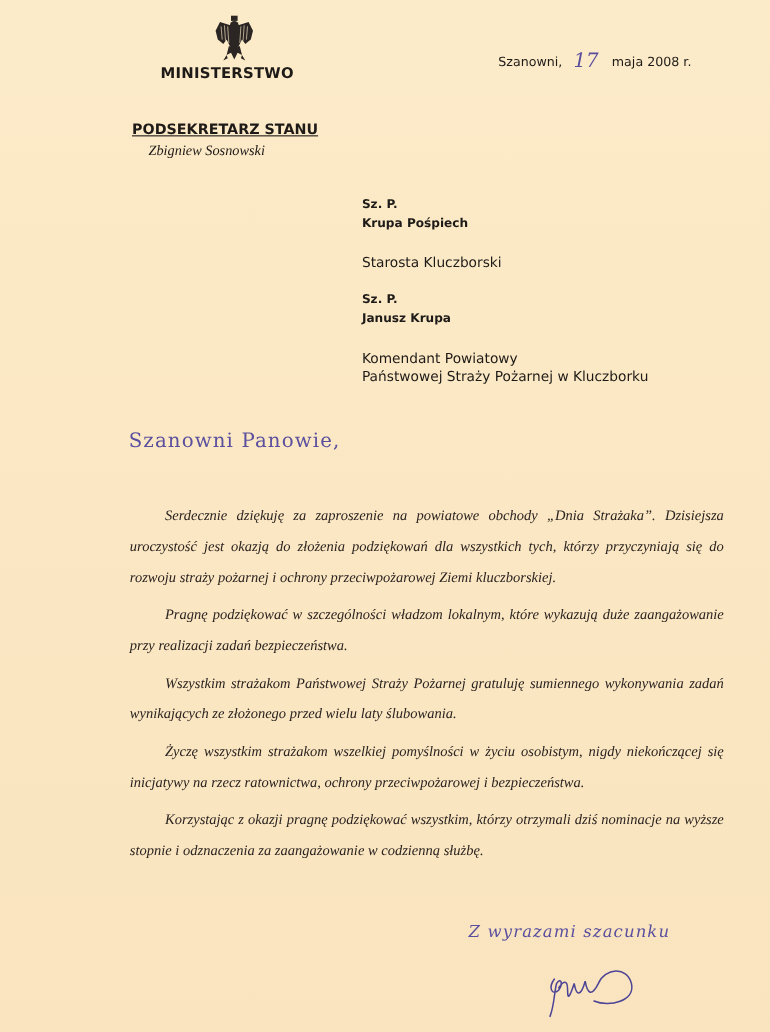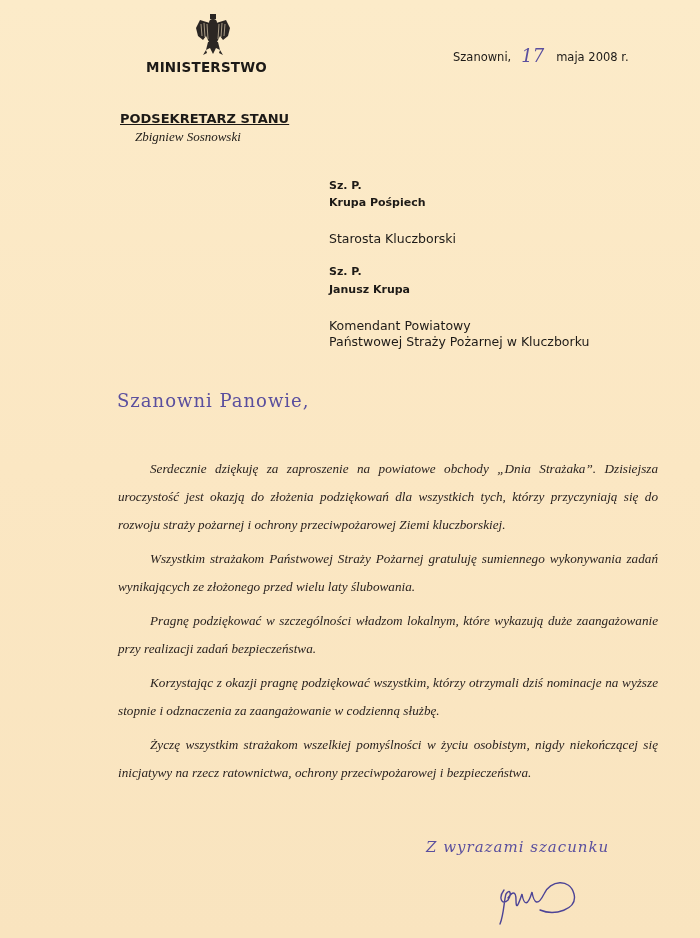--- a/index.html
+++ b/index.html
@@ -70,24 +70,24 @@
 
   <div class="addr b" style="top:265px">Sz. P.</div>
   <div class="addr b" style="top:283px">Janusz Krupa</div>
   <div class="addr n" style="top:318px">Komendant Powiatowy</div>
   <div class="addr n" style="top:334px">Państwowej Straży Pożarnej w Kluczborku</div>
 
   <div class="greeting">Szanowni Panowie,</div>
 
   <div class="body-text">
     <p>Serdecznie dziękuję za zaproszenie na powiatowe obchody „Dnia Strażaka”. Dzisiejsza uroczystość jest okazją do złożenia podziękowań dla wszystkich tych, którzy przyczyniają się do rozwoju straży pożarnej i ochrony przeciwpożarowej Ziemi kluczborskiej.</p>
+    <p>Pragnę podziękować w szczególności władzom  lokalnym, które wykazują duże zaangażowanie przy realizacji zadań bezpieczeństwa.</p>
     <p>Wszystkim strażakom Państwowej Straży Pożarnej gratuluję sumiennego wykonywania zadań wynikających ze złożonego przed wielu laty ślubowania.</p>
-    <p>Pragnę podziękować w szczególności władzom  lokalnym, które wykazują duże zaangażowanie przy realizacji zadań bezpieczeństwa.</p>
+    <p>Życzę wszystkim strażakom wszelkiej pomyślności w życiu osobistym, nigdy niekończącej się inicjatywy na rzecz ratownictwa, ochrony przeciwpożarowej i bezpieczeństwa.</p>
     <p>Korzystając z okazji pragnę podziękować wszystkim, którzy otrzymali dziś nominacje na wyższe stopnie i odznaczenia za zaangażowanie w codzienną służbę.</p>
-    <p>Życzę wszystkim strażakom wszelkiej pomyślności w życiu osobistym, nigdy niekończącej się inicjatywy na rzecz ratownictwa, ochrony przeciwpożarowej i bezpieczeństwa.</p>
   </div>
 
   <div class="closing">Z wyrazami szacunku</div>
 
   <svg class="signature" viewBox="0 0 90 60">
     <path d="M10 20 C4 28 8 36 14 30 C18 24 16 18 12 24 C10 30 10 44 6 54 M14 28 C18 22 22 20 22 30 C22 40 24 36 28 24 C30 36 34 36 38 22 C40 34 44 36 50 24 C56 10 76 8 80 24 C84 40 60 46 46 40" stroke="#4d4496" stroke-width="1.4" fill="none" stroke-linecap="round"></path>
   </svg>
 </div>
 
 </body></html>

